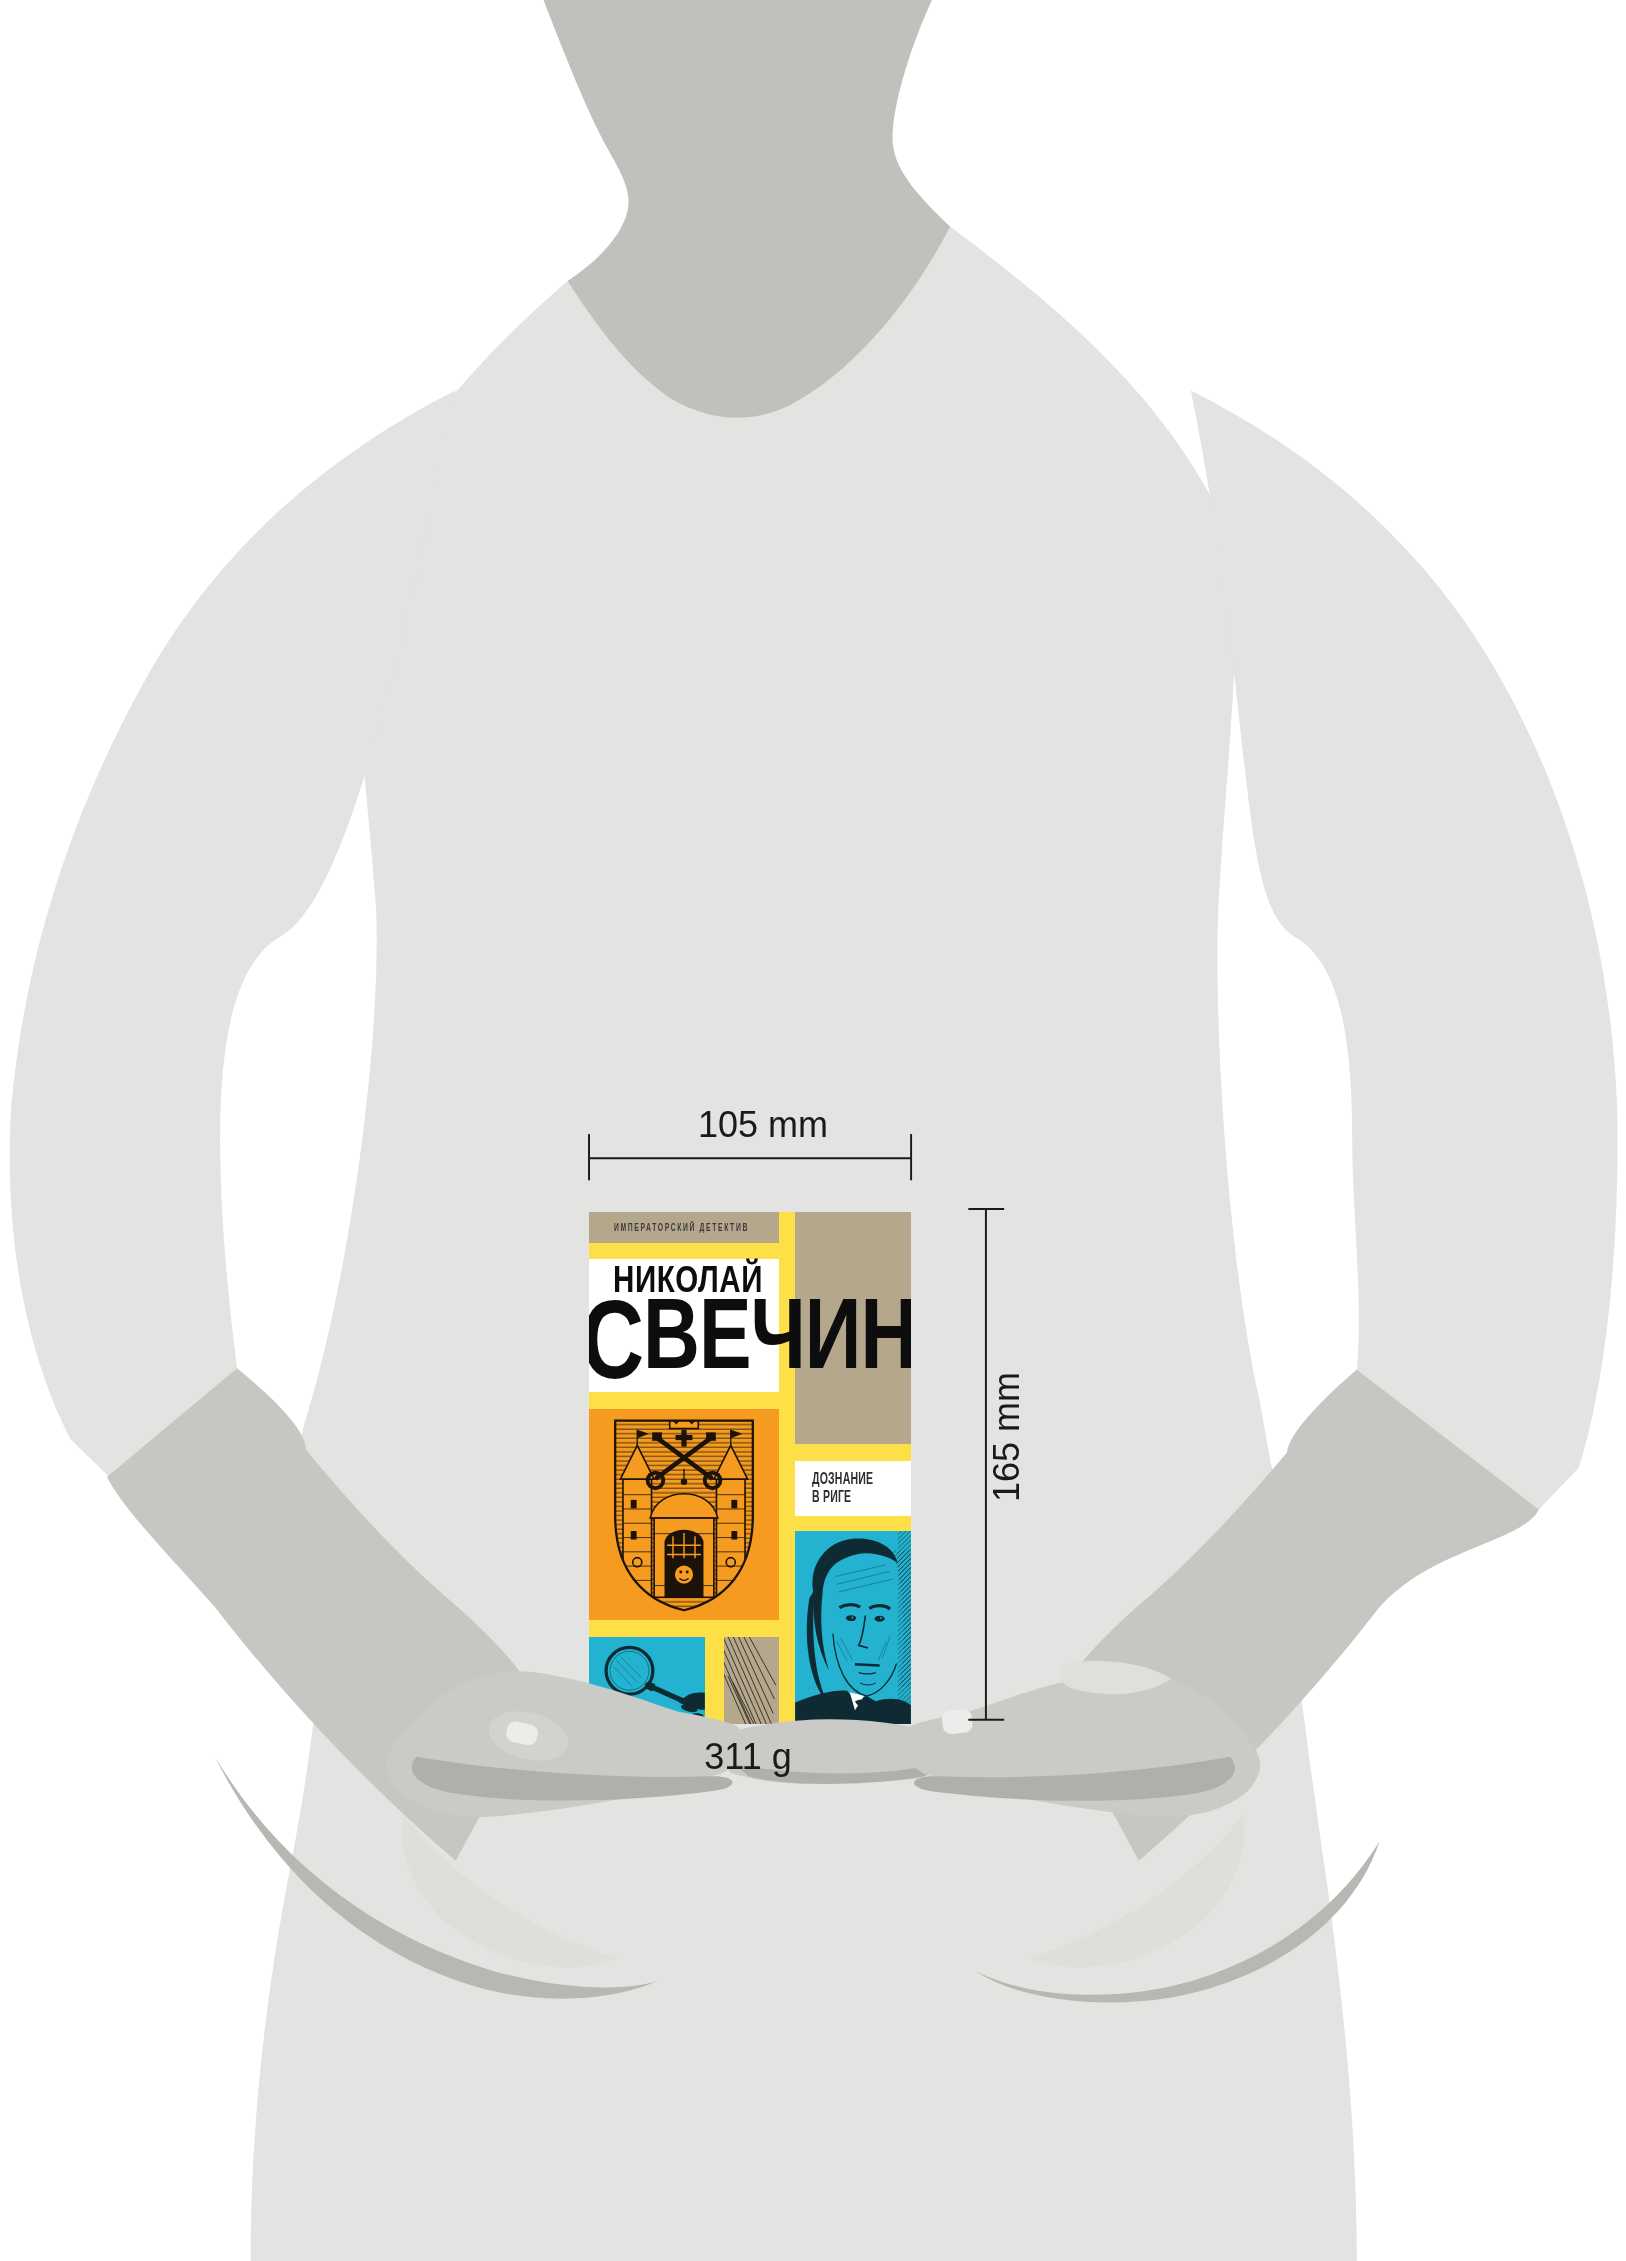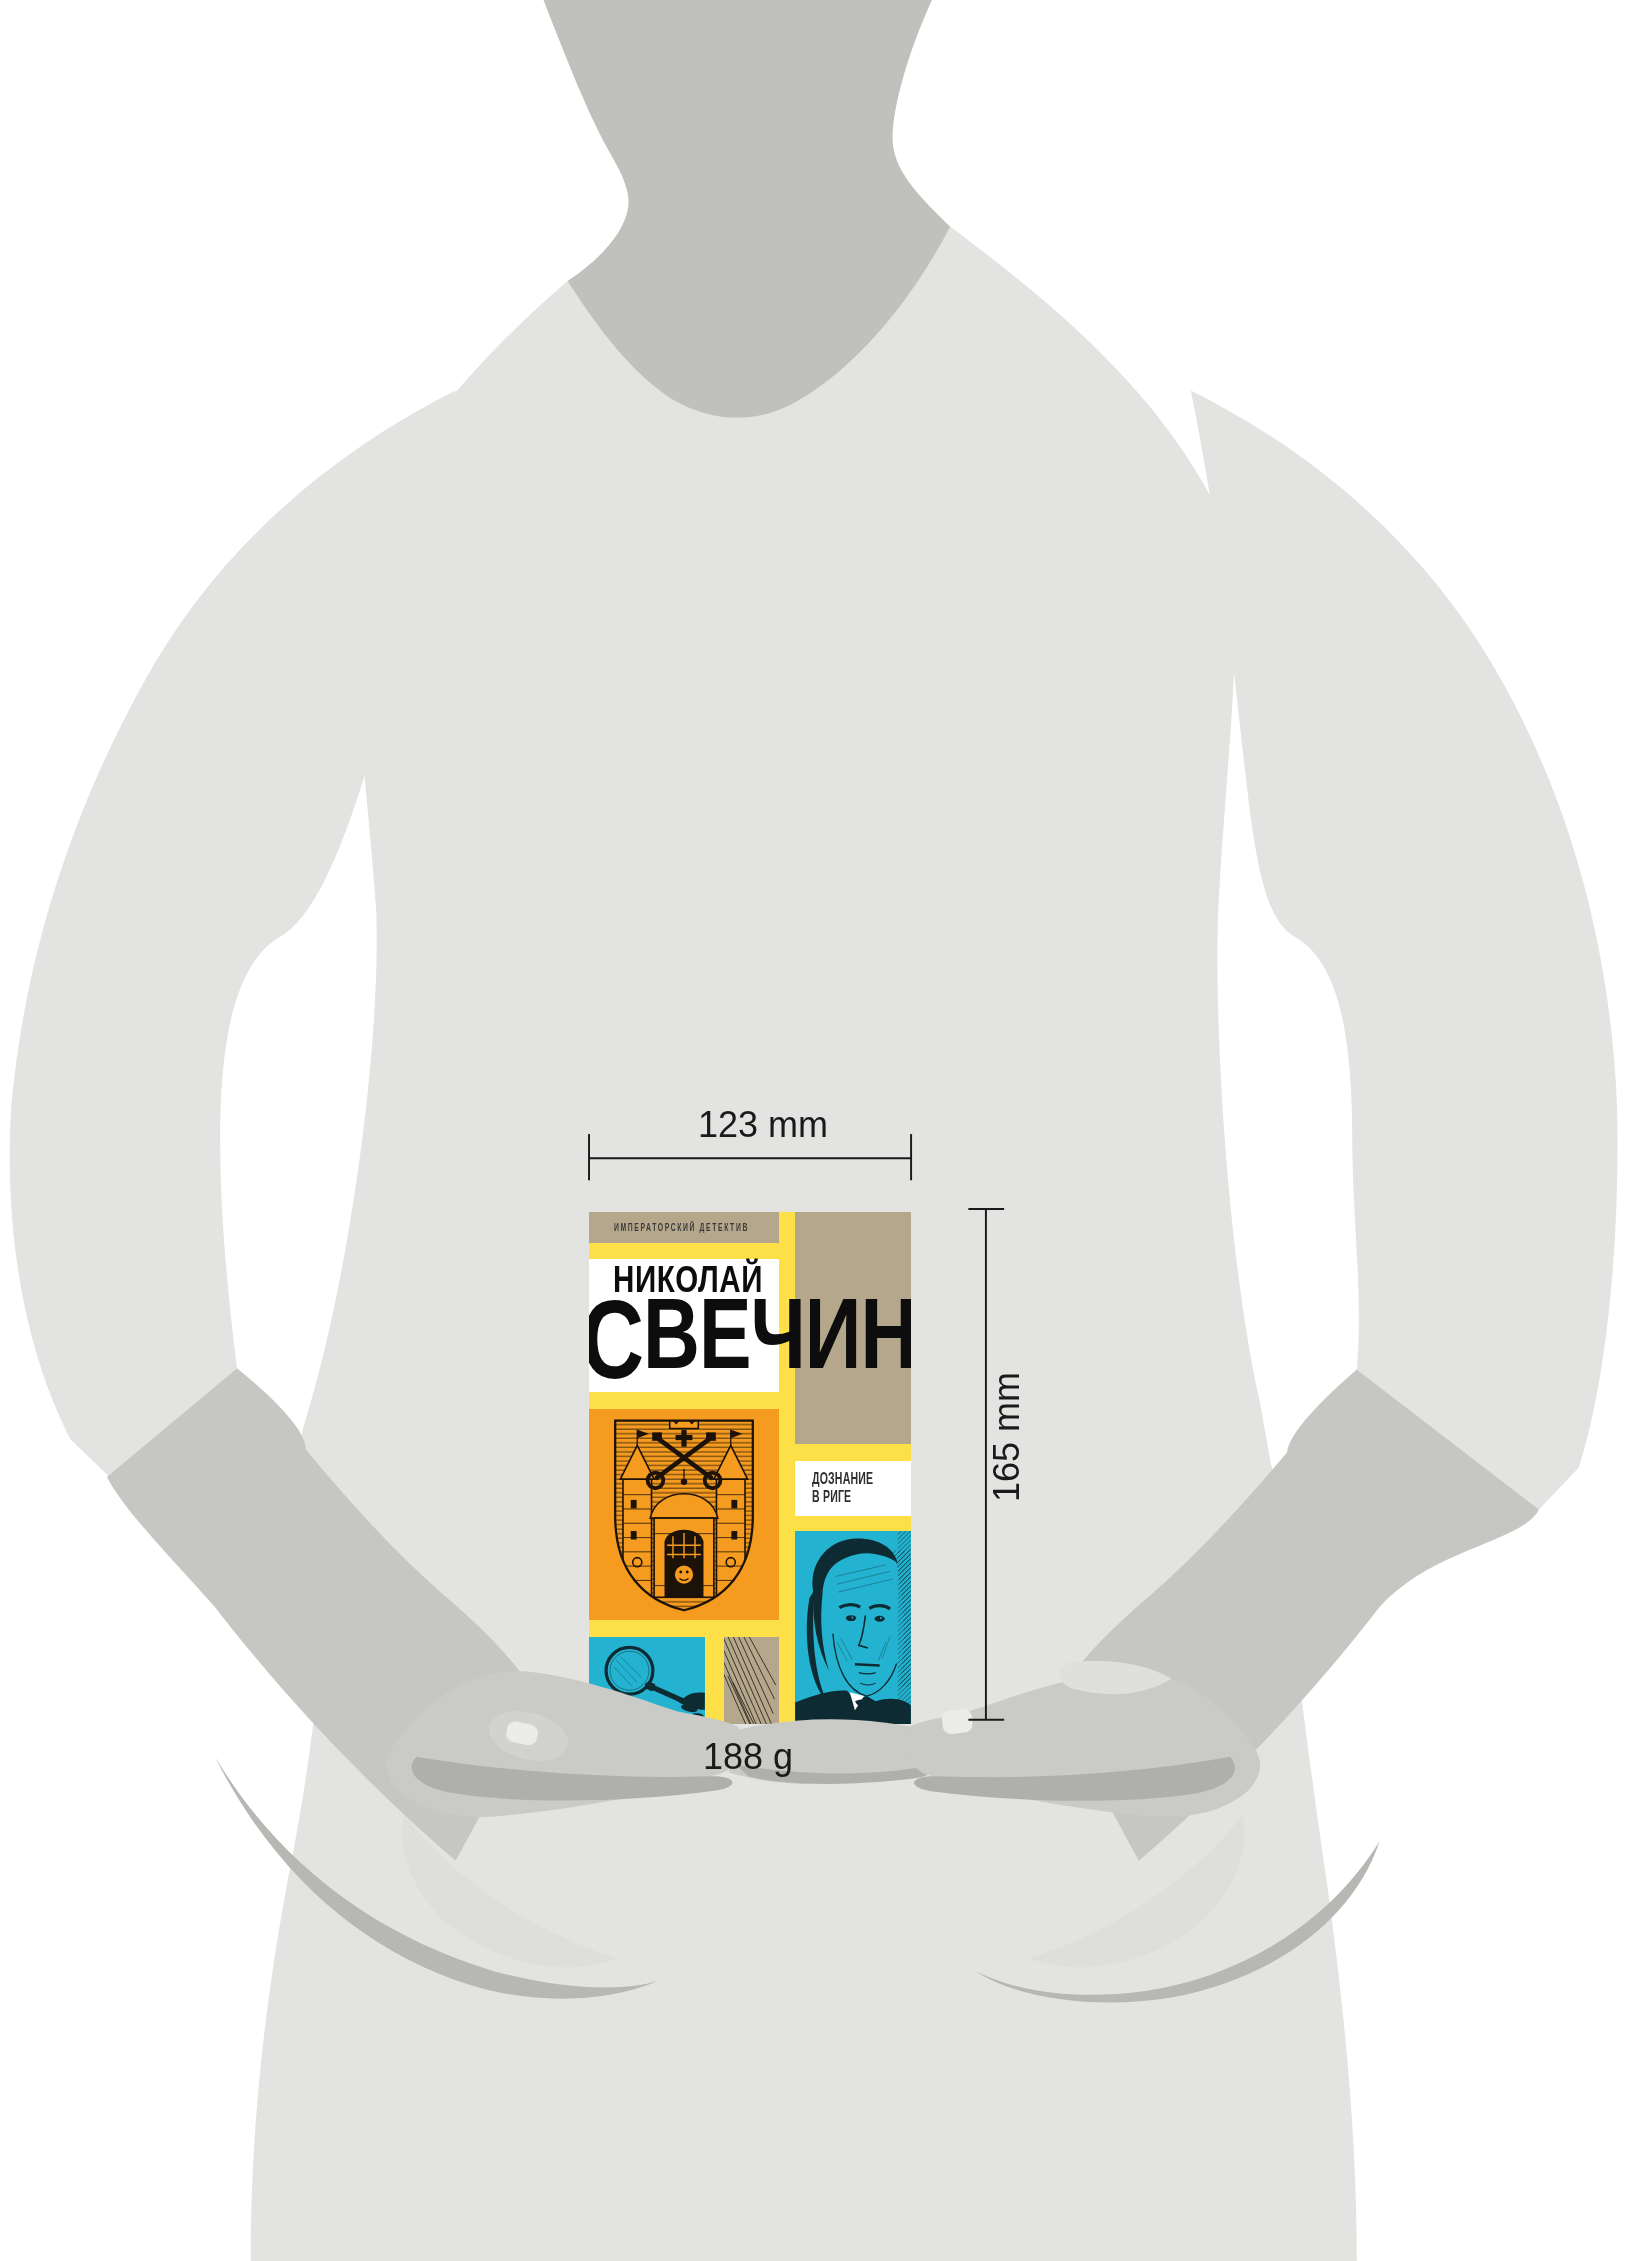--- a/index.html
+++ b/index.html
@@ -378,17 +378,17 @@
   <svg class="layer" viewBox="0 0 2500 3475">
     <g stroke="#1A1A1A" stroke-width="3">
       <line x1="905" y1="1780" x2="1400" y2="1780"></line>
       <line x1="905" y1="1743" x2="905" y2="1814"></line>
       <line x1="1400" y1="1743" x2="1400" y2="1814"></line>
       <line x1="1515" y1="1858" x2="1515" y2="2643"></line>
       <line x1="1488" y1="1858" x2="1543" y2="1858"></line>
       <line x1="1488" y1="2643" x2="1543" y2="2643"></line>
     </g>
   </svg>
-  <div class="dim-label dim-w">123 mm</div>
+  <div class="dim-label dim-w">105 mm</div>
   <div class="dim-label dim-h">165 mm</div>
-  <div class="dim-label dim-g">188 g</div>
+  <div class="dim-label dim-g">311 g</div>
 </div>
 
 
 </body></html>

